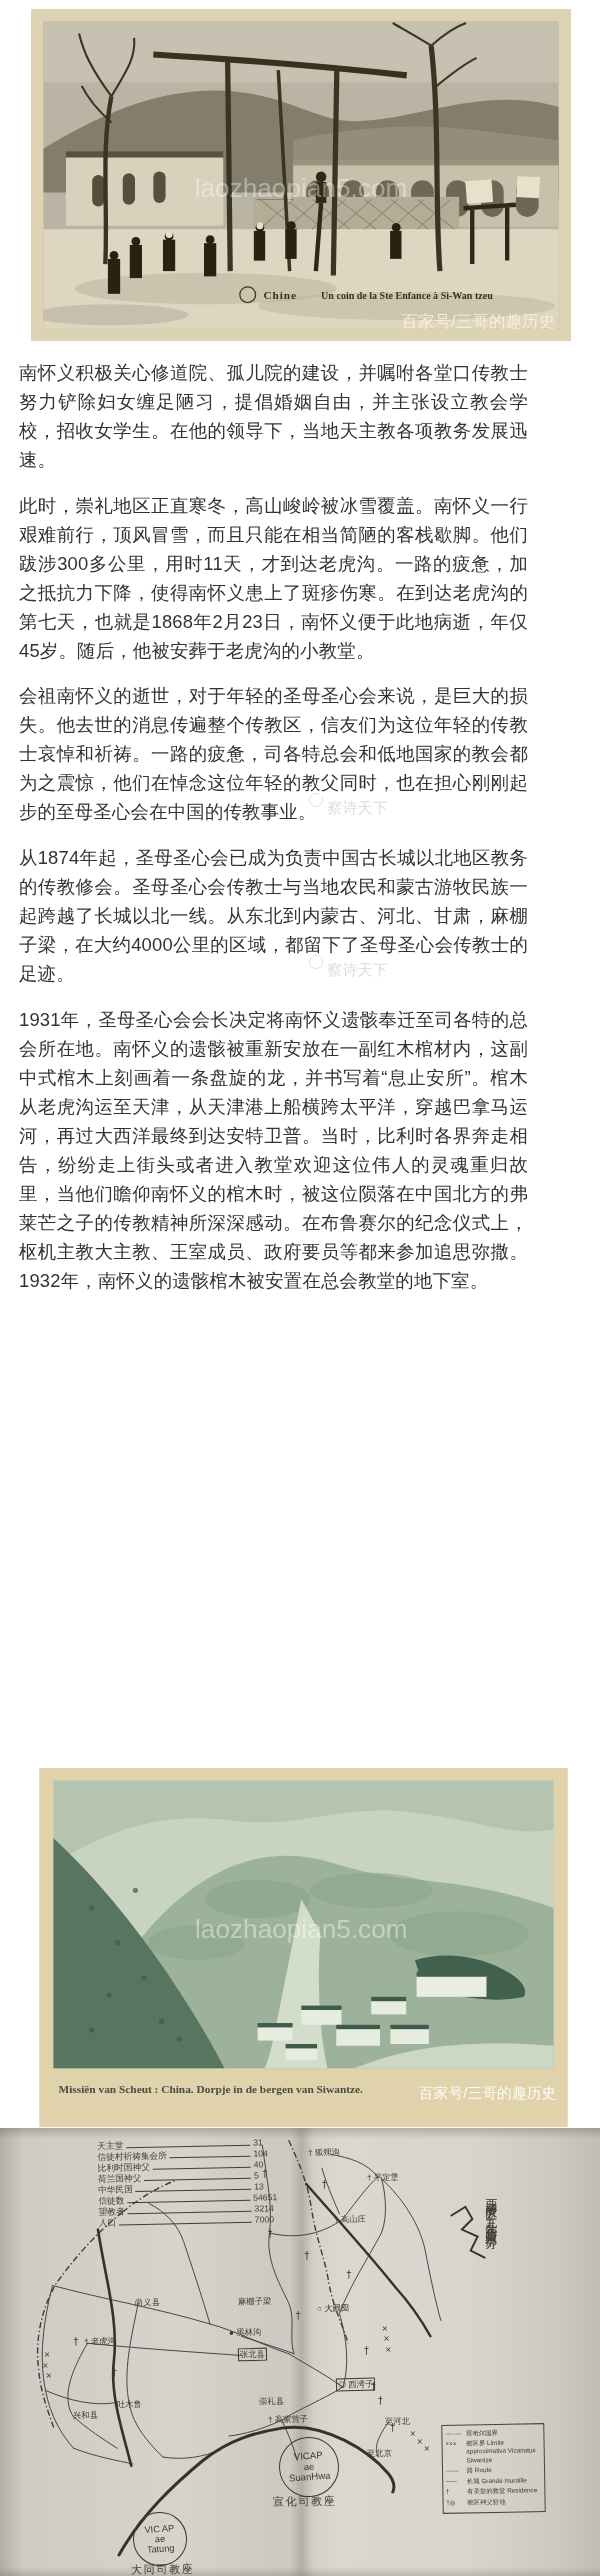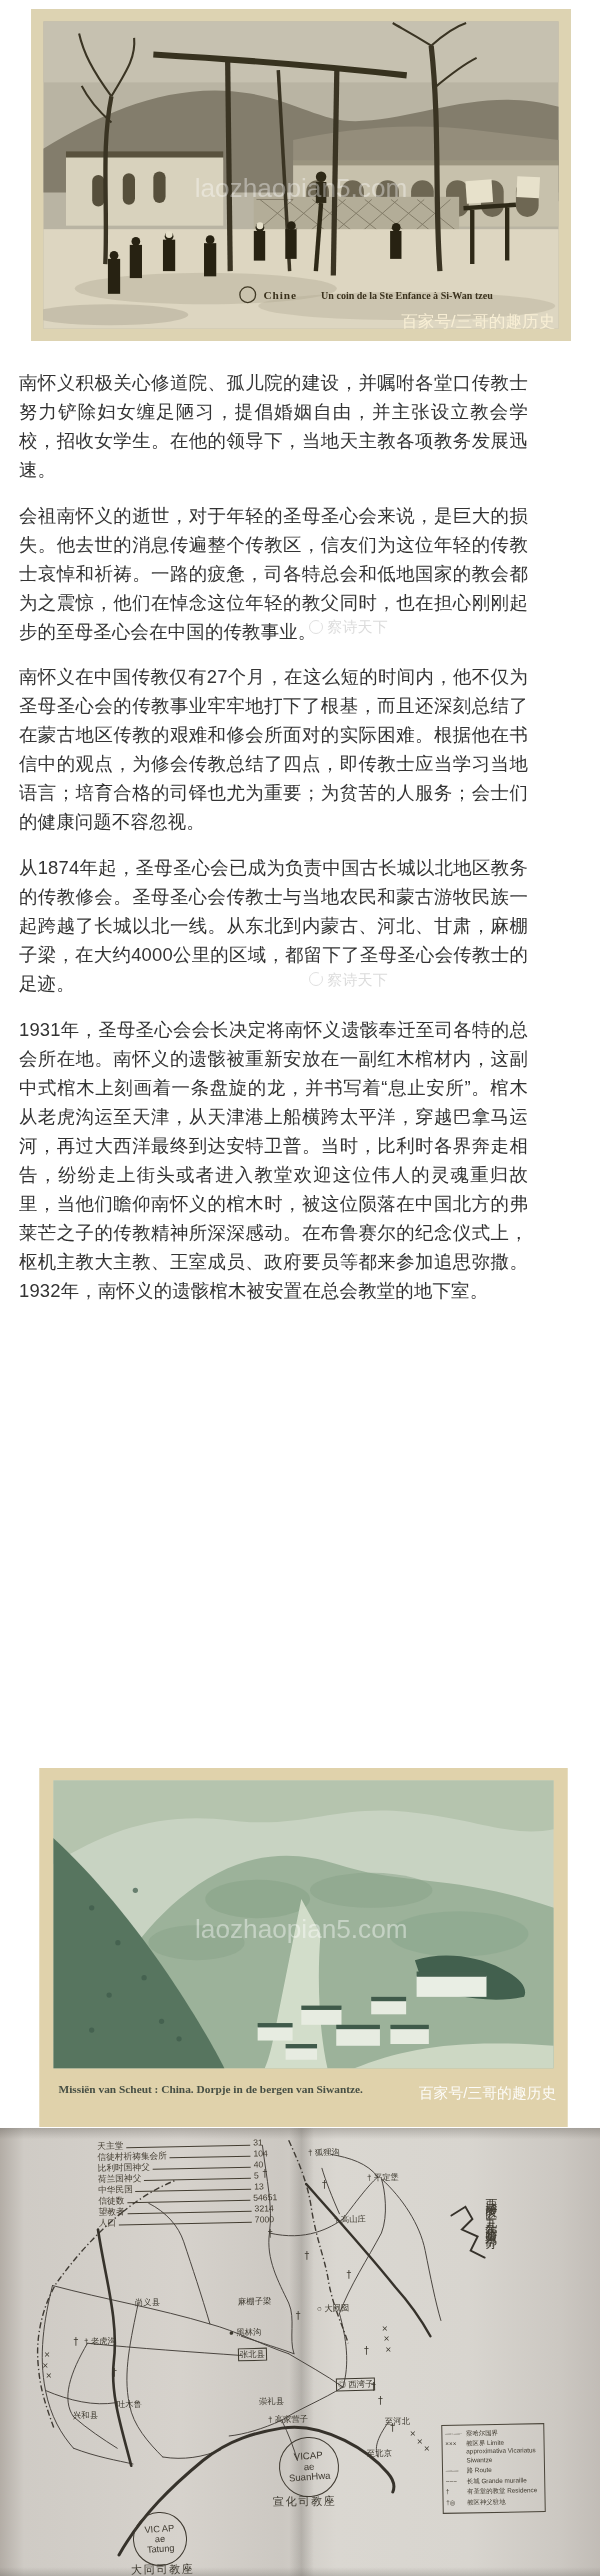--- a/index.html
+++ b/index.html
@@ -4,25 +4,25 @@
 <style>
   html,body{margin:0;padding:0;background:#ffffff;}
   #canvas{position:relative;width:601px;height:2576px;background:#fff;overflow:hidden;
           font-family:"Liberation Sans",sans-serif;}
   
   figure{margin:0;padding:0;}
   #photo1{position:absolute;left:31px;top:8.7px;width:540px;height:332px;}
   #photo2{position:absolute;left:39px;top:1768px;width:529px;height:359px;}
   #photo1 svg,#photo2 svg{display:block;}
   
-  #article{position:absolute;left:0;top:356px;width:547px;height:1421px;box-sizing:border-box;
+  #article{position:absolute;left:0;top:346px;width:547px;height:1421px;box-sizing:border-box;
            padding:12.2px 19px 0 19px;overflow:hidden;}
   #article p.para{position:relative;margin:0 0 16.6px 0;font-size:18.4px;line-height:29px;color:#333;
            text-align:justify;letter-spacing:0.2px;}
-  .wm{position:absolute;right:140px;bottom:4.4px;display:flex;align-items:center;gap:4.4px;
+  .wm{position:absolute;right:140px;bottom:4.4px;display:flex;gap:4.4px;
       color:#dcdcdc;font-size:15px;white-space:nowrap;}
   .wm-icon{width:12.2px;height:12.2px;border:1.7px solid #e0e0e0;border-radius:50%;display:inline-block;position:relative;}
   .wm-icon::after{content:'';position:absolute;right:-2.6px;top:-2.6px;width:5.2px;height:5.2px;background:#fff;border-radius:50%;}
   
   #map{position:absolute;left:0;top:2128px;width:601px;height:448px;overflow:hidden;
        background:
          linear-gradient(180deg,rgba(60,56,50,.25),rgba(60,56,50,0) 2.5%,rgba(60,56,50,0) 98%,rgba(60,56,50,.2)),
          linear-gradient(90deg,#b3ada6 0,#cfcbc5 4%,#d6d2cc 30%,#ccc8c2 47%,#dad7d1 56%,#d8d5cf 78%,#ccc8c2 93%,#c1bcb6 100%);}
   #map .fold{position:absolute;left:289px;top:0;width:24.5px;height:100%;
        background:linear-gradient(90deg,rgba(75,70,64,0),rgba(75,70,64,.22),rgba(75,70,64,0));}
@@ -132,25 +132,25 @@
         <text x="332" y="332" font-family="Liberation Serif,serif" font-weight="bold" font-size="11.5" fill="#3b321d">Un coin de la Ste Enfance à Si-Wan tzeu</text>
 
         <text x="309" y="215" text-anchor="middle" font-size="30" fill="rgba(255,255,255,0.38)">laozhaopian5.com</text>
         <text x="600" y="364" text-anchor="end" font-size="19" fill="rgba(250,240,214,0.95)">百家号/三哥的趣历史</text>
       </g>
     </svg>
   </figure>
 
   <section id="article">
     <p class="para"><span>南怀义积极关心修道院、孤儿院的建设，并嘱咐各堂口传教士努力铲除妇女缠足陋习，提倡婚姻自由，并主张设立教会学校，招收女学生。在他的领导下，当地天主教各项教务发展迅速。</span></p>
+    <p class="para"><span>此时，崇礼地区正直寒冬，高山峻岭被冰雪覆盖。南怀义一行艰难前行，顶风冒雪，而且只能在相当简陋的客栈歇脚。他们跋涉300多公里，用时11天，才到达老虎沟。一路的疲惫，加之抵抗力下降，使得南怀义患上了斑疹伤寒。在到达老虎沟的第七天，也就是1868年2月23日，南怀义便于此地病逝，年仅45岁。随后，他被安葬于老虎沟的小教堂。</span></p>
     <p class="para"><span>会祖南怀义的逝世，对于年轻的圣母圣心会来说，是巨大的损失。他去世的消息传遍整个传教区，信友们为这位年轻的传教士哀悼和祈祷。一路的疲惫，司各特总会和低地国家的教会都为之震惊，他们在悼念这位年轻的教父同时，也在担心刚刚起步的至母圣心会在中国的传教事业。</span><span class="wm">
           <i class="wm-icon"></i>
           <span>察诗天下</span>
         </span></p>
-    <p class="para"><span>南怀义在中国传教仅有27个月，在这么短的时间内，他不仅为圣母圣心会的传教事业牢牢地打下了根基，而且还深刻总结了在蒙古地区传教的艰难和修会所面对的实际困难。根据他在书信中的观点，为修会传教总结了四点，即传教士应当学习当地语言；培育合格的司铎也尤为重要；为贫苦的人服务；会士们的健康问题不容忽视。</span></p>
     <p class="para"><span>从1874年起，圣母圣心会已成为负责中国古长城以北地区教务的传教修会。圣母圣心会传教士与当地农民和蒙古游牧民族一起跨越了长城以北一线。从东北到内蒙古、河北、甘肃，麻棚子梁，在大约4000公里的区域，都留下了圣母圣心会传教士的足迹。</span><span class="wm">
           <i class="wm-icon"></i>
           <span>察诗天下</span>
         </span></p>
     <p class="para"><span>1931年，圣母圣心会会长决定将南怀义遗骸奉迁至司各特的总会所在地。南怀义的遗骸被重新安放在一副红木棺材内，这副中式棺木上刻画着一条盘旋的龙，并书写着“息止安所”。棺木从老虎沟运至天津，从天津港上船横跨太平洋，穿越巴拿马运河，再过大西洋最终到达安特卫普。当时，比利时各界奔走相告，纷纷走上街头或者进入教堂欢迎这位伟人的灵魂重归故里，当他们瞻仰南怀义的棺木时，被这位陨落在中国北方的弗莱芒之子的传教精神所深深感动。在布鲁赛尔的纪念仪式上，枢机主教大主教、王室成员、政府要员等都来参加追思弥撒。1932年，南怀义的遗骸棺木被安置在总会教堂的地下室。</span></p>
   </section>
 
   <figure id="photo2">
     <svg width="529" height="359" viewBox="0 0 605 411">
       <rect x="0" y="0" width="605" height="411" fill="#e0d2ab"></rect>

